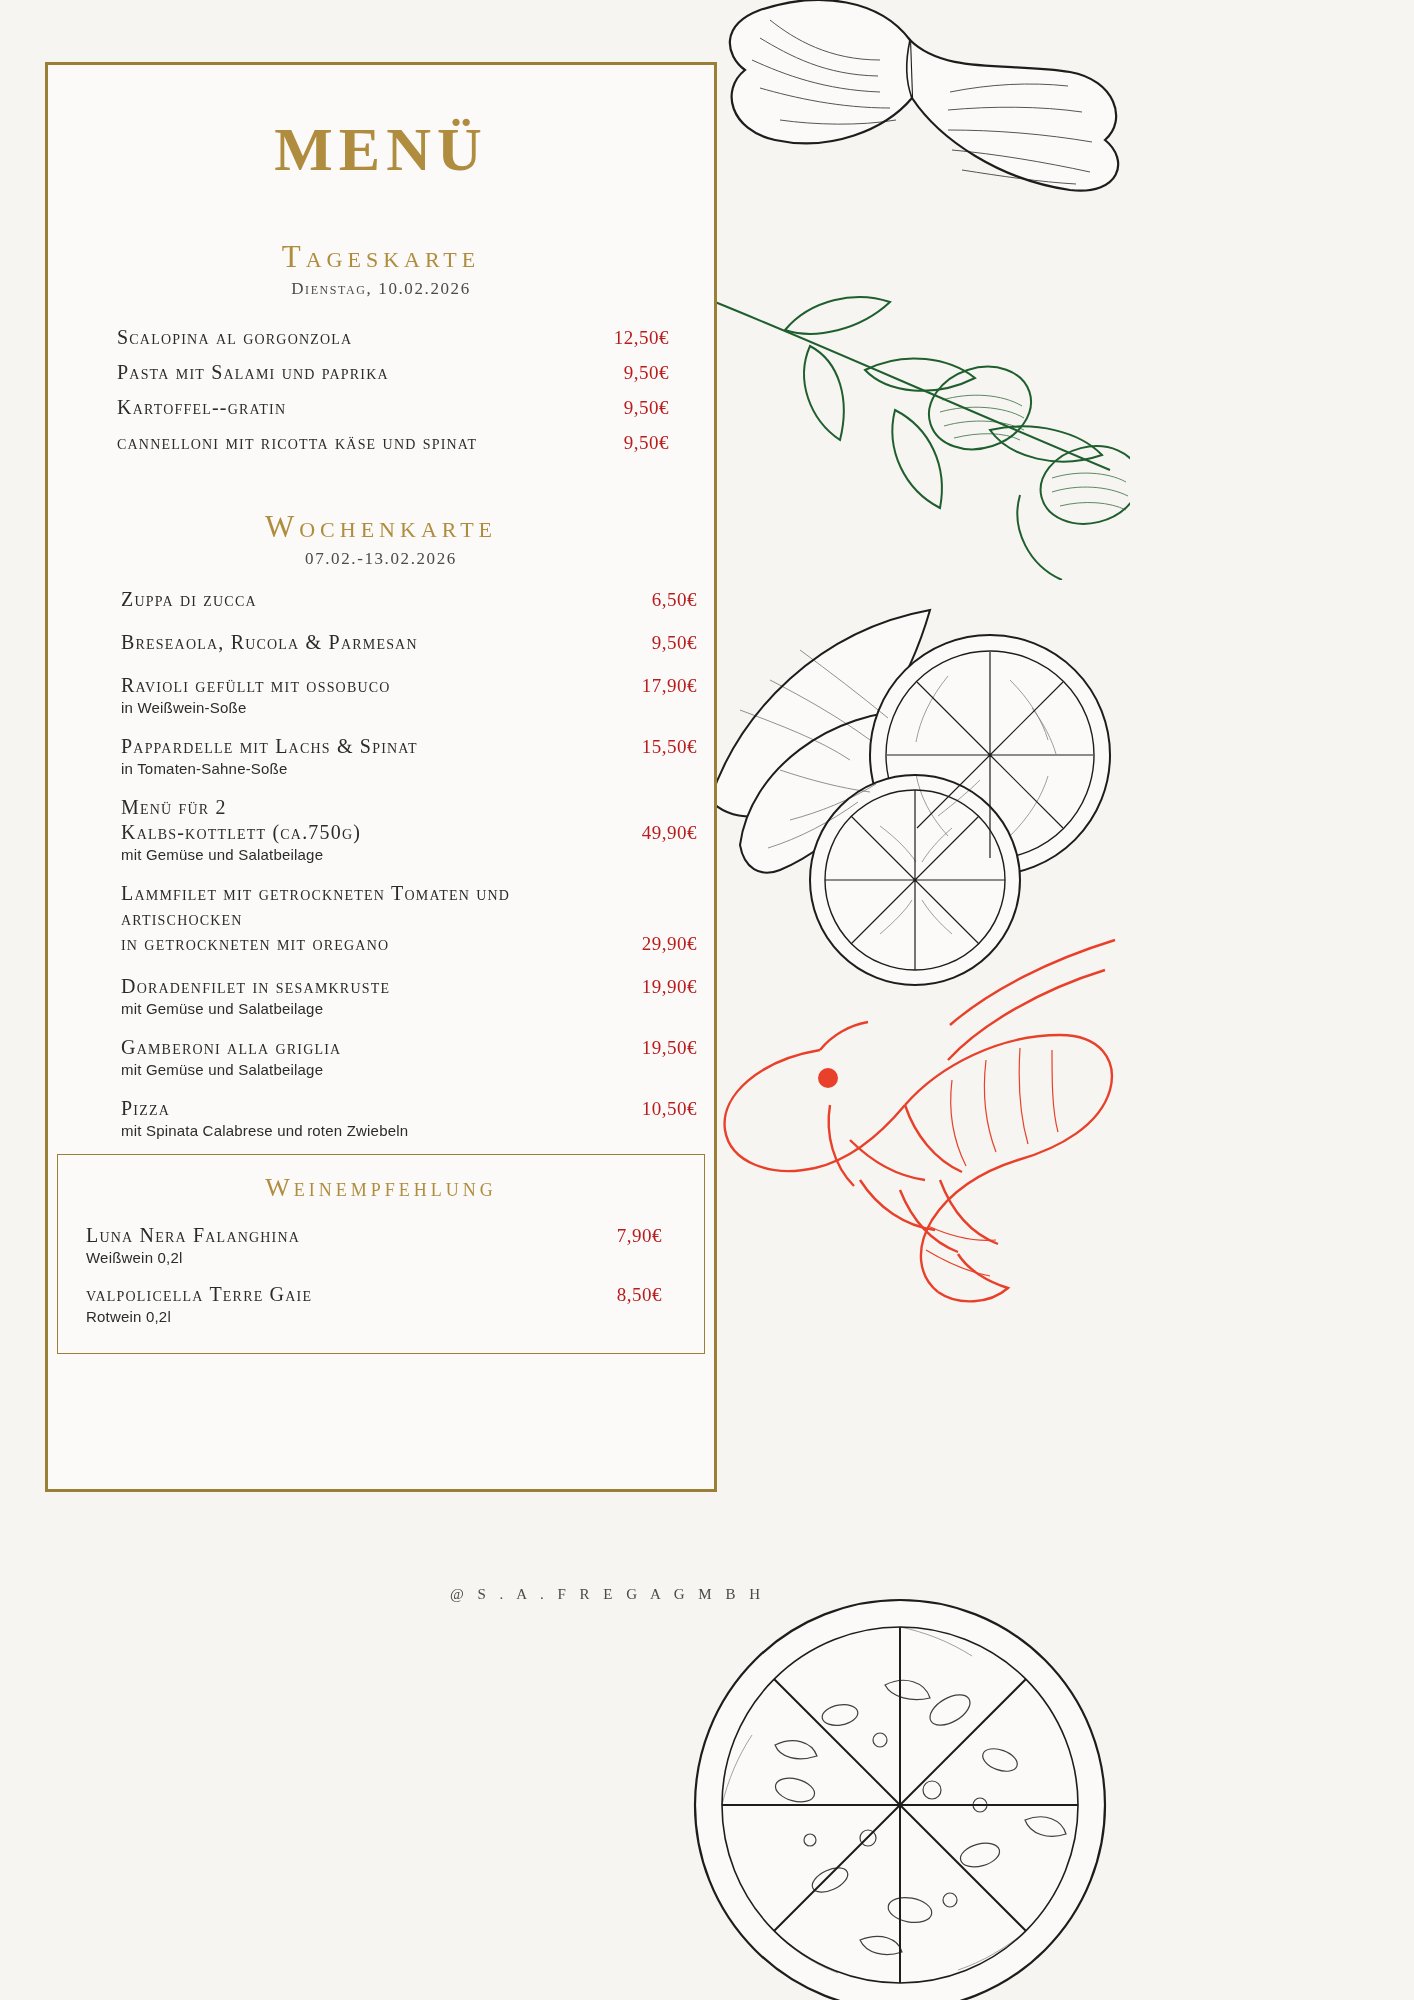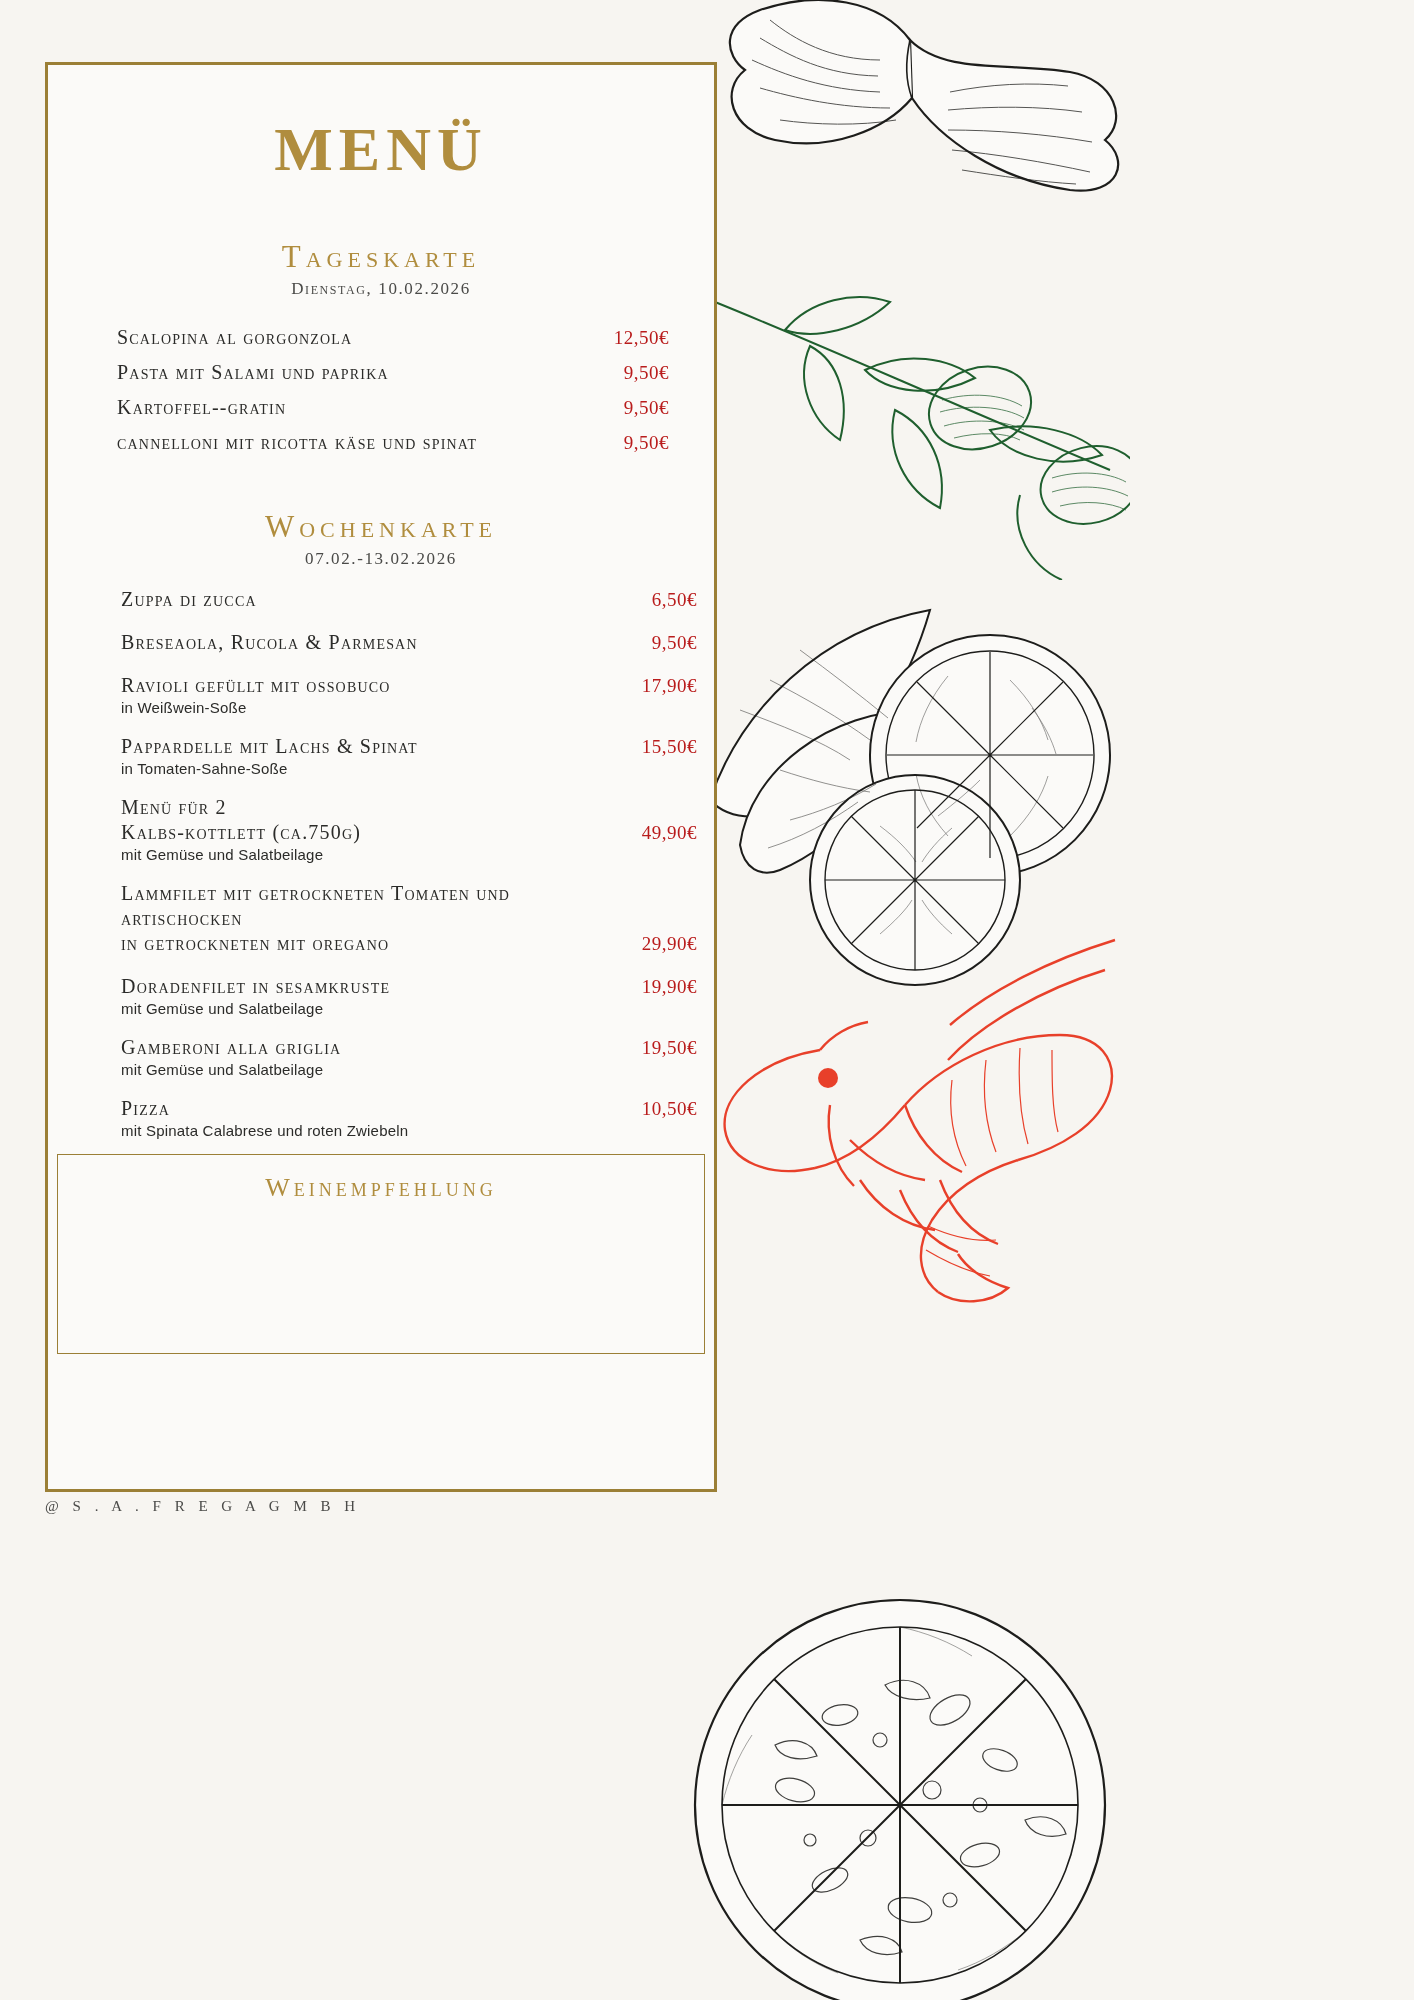--- a/index.html
+++ b/index.html
@@ -147,23 +147,23 @@
   }
   .wine-items {
     margin-top: 20px;
     padding: 0 42px 0 28px;
   }
   .wine-items .item { margin-bottom: 16px; }
 
   .footer {
     position: absolute;
     left: 0;
-    top: 1436px;
+    top: 1524px;
     width: 720px;
-    text-align: left;
+    text-align: right;
     font-size: 15px;
     letter-spacing: 5px;
     color: #4a4a48;
     font-variant: small-caps;
   }
 </style>
 </head>
 <body>
 
 <div class="art-layer">
@@ -416,17 +416,33 @@
         <div class="item-name">Pizza</div>
         <div class="item-price">10,50€</div>
       </div>
       <div class="item-desc">mit Spinata Calabrese und roten Zwiebeln</div>
     </div>
 
   </div>
 
   <div class="wine-box">
     <div class="wine-head">Weinempfehlung</div>
+    <div class="wine-items">
+      <div class="item">
+        <div class="item-row">
+          <div class="item-name">Luna Nera Falanghina</div>
+          <div class="item-price">7,90€</div>
+        </div>
+        <div class="item-desc">Weißwein 0,2l</div>
+      </div>
+      <div class="item">
+        <div class="item-row">
+          <div class="item-name">valpolicella Terre Gaie</div>
+          <div class="item-price">8,50€</div>
+        </div>
+        <div class="item-desc">Rotwein 0,2l</div>
+      </div>
+    </div>
   </div>
 
   <div class="footer">@ S . A . F R E G A G M B H</div>
 
 </div>
 
 </body></html>

